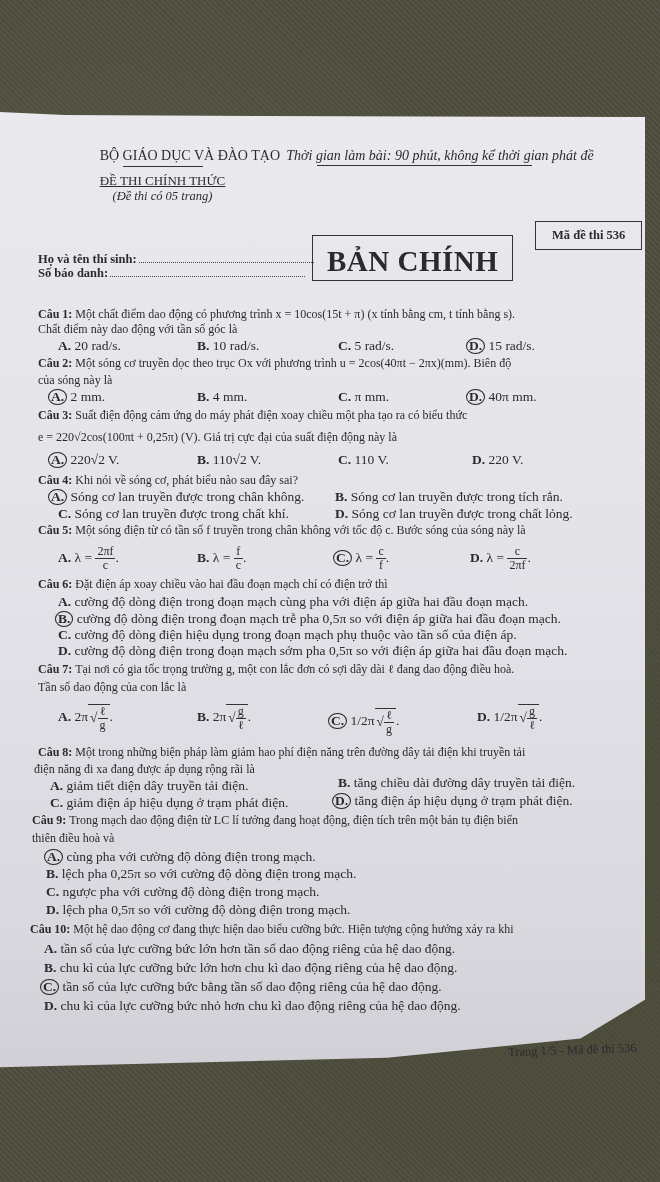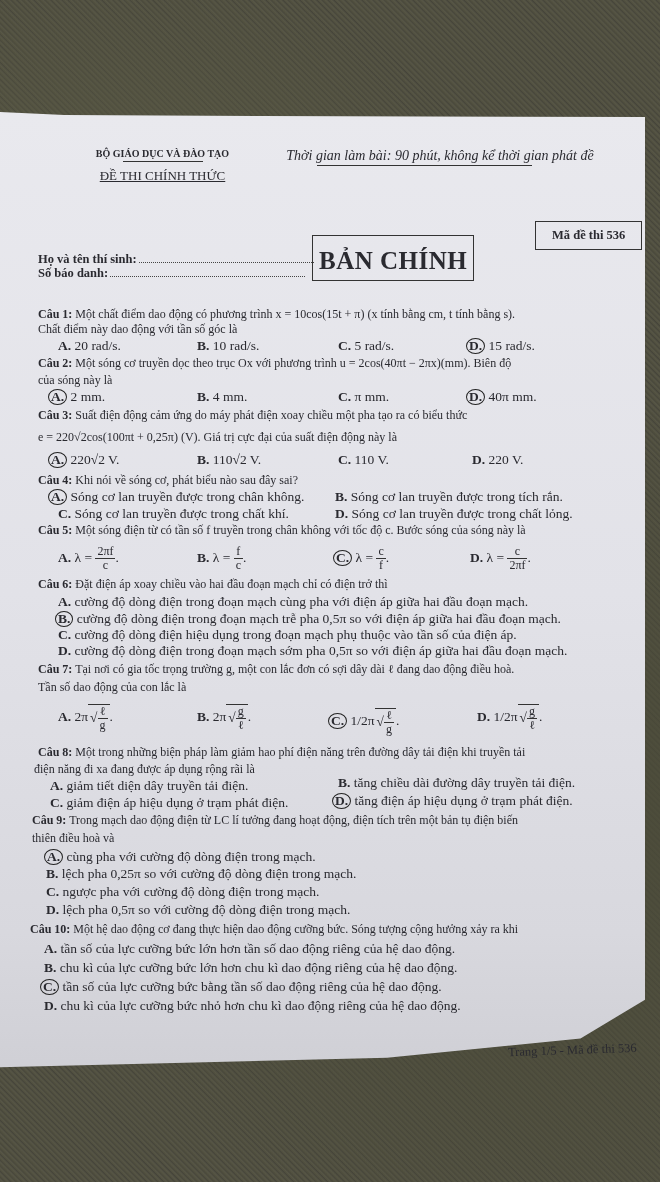--- a/index.html
+++ b/index.html
@@ -13,31 +13,31 @@
       font-family: "Liberation Serif", serif;
     }
     .paper {
       position: absolute; left: 0; top: 112px; width: 645px; height: 965px;
       background: linear-gradient(180deg, #e9e9ee 0%, #e2e2e8 50%, #d8d8de 85%, #cfcfd5 100%);
       clip-path: polygon(0 0, 10% 3px, 40% 4px, 100% 5px, 100% 92%, 90% 96%, 60% 98%, 0 99%);
       box-shadow: 0 0 4px rgba(0,0,0,.4);
     }
     .ink { color: #2a2a30; position: absolute; white-space: nowrap; }
     .hdr-left { left: 45px; top: 148px; width: 235px; text-align: center; }
-    .hdr-left .l1 { font-size: 10px; font-weight: bold; display: block; }
+    .hdr-left .l1 { font-size: 14px; font-weight: normal; display: block; text-align: right; }
     .hdr-left .rule { display: block; width: 80px; margin: 2px auto 6px; border-top: 1px solid #333; }
     .hdr-left .l2 { font-size: 13px; display: block; text-decoration: underline; }
     .hdr-left .l3 { font-size: 12.5px; font-style: italic; display: block; }
     .hdr-right { left: 255px; top: 148px; width: 370px; text-align: center; }
     .hdr-right .l1 { font-size: 14px; font-weight: bold; display: block; }
     .hdr-right .l2 { font-size: 14px; font-weight: bold; display: block; }
     .hdr-right .l3 { font-size: 14px; font-style: italic; display: block; }
     .hdr-right .rule { display: block; width: 215px; margin: 1px 0 0 62px; border-top: 1px solid #333; }
     .made { left: 535px; top: 221px; border: 1.5px solid #333; padding: 6px 16px; font-size: 12.5px; font-weight: bold; }
-    .banchinh { left: 312px; top: 235px; border: 1.5px solid #333; padding: 0 6px; font-size: 25px; font-weight: bold; height: 44px; line-height: 50px; letter-spacing: 0.5px; }
+    .banchinh { left: 312px; top: 235px; border: 1.5px solid #333; padding: 0 14px; font-size: 29px; font-weight: bold; height: 44px; line-height: 50px; letter-spacing: 0.5px; }
     .cand { left: 38px; font-size: 12.5px; font-weight: bold; }
     .dots { display: inline-block; width: 175px; border-bottom: 1px dotted #444; margin-left: 2px; }
     .q { font-size: 12px; left: 38px; }
     .q .qn { font-weight: bold; }
     .opt { font-size: 13.5px; }
     .opt .ol { font-weight: bold; }
     .circ { display: inline-block; border: 1.5px solid #222; border-radius: 50%; padding: 0 2px; line-height: 14px; }
     .frac { display: inline-block; vertical-align: middle; text-align: center; font-size: 12px; line-height: 13px; }
     .frac .n { display: block; border-bottom: 1px solid #333; padding: 0 2px; }
     .frac .d { display: block; padding: 0 2px; }
@@ -46,20 +46,21 @@
   </style>
 </head>
 <body>
 
 <div class="paper"></div>
 
 <div class="ink hdr-left">
   <span class="l1">BỘ GIÁO DỤC VÀ ĐÀO TẠO</span>
   <span class="rule"></span>
   <span class="l2">ĐỀ THI CHÍNH THỨC</span>
+  <span class="l3">(Đề thi có 05 trang)</span>
 </div>
 <div class="ink hdr-right">
   <span class="l3">Thời gian làm bài: 90 phút, không kể thời gian phát đề</span>
   <span class="rule"></span>
 </div>
 <div class="ink made">Mã đề thi 536</div>
 <div class="ink banchinh">BẢN CHÍNH</div>
 
 <div class="ink cand" style="top:252px">
   <span>Họ và tên thí sinh:</span><span class="dots"></span>
@@ -121,19 +122,19 @@
 <div class="ink opt" style="top:795px;left:50px"><span class="ol">C.</span> <span>giảm điện áp hiệu dụng ở trạm phát điện.</span></div>
 <div class="ink opt" style="top:793px;left:332px"><span class="ol circ">D.</span> <span>tăng điện áp hiệu dụng ở trạm phát điện.</span></div>
 
 <div class="ink q" style="top:813px;left:32px"><span class="qn">Câu 9:</span> <span>Trong mạch dao động điện từ LC lí tưởng đang hoạt động, điện tích trên một bản tụ điện biến</span></div>
 <div class="ink q" style="top:831px;left:32px">thiên điều hoà và</div>
 <div class="ink opt" style="top:849px;left:44px"><span class="ol circ">A.</span> <span>cùng pha với cường độ dòng điện trong mạch.</span></div>
 <div class="ink opt" style="top:866px;left:46px"><span class="ol">B.</span> <span>lệch pha 0,25π so với cường độ dòng điện trong mạch.</span></div>
 <div class="ink opt" style="top:884px;left:46px"><span class="ol">C.</span> <span>ngược pha với cường độ dòng điện trong mạch.</span></div>
 <div class="ink opt" style="top:902px;left:46px"><span class="ol">D.</span> <span>lệch pha 0,5π so với cường độ dòng điện trong mạch.</span></div>
 
-<div class="ink q" style="top:922px;left:30px"><span class="qn">Câu 10:</span> <span>Một hệ dao động cơ đang thực hiện dao động cưỡng bức. Sóng tượng cộng hưởng xảy ra khi</span></div>
+<div class="ink q" style="top:922px;left:30px"><span class="qn">Câu 10:</span> <span>Một hệ dao động cơ đang thực hiện dao biểu cưỡng bức. Hiện tượng cộng hưởng xảy ra khi</span></div>
 <div class="ink opt" style="top:941px;left:44px"><span class="ol">A.</span> <span>tần số của lực cưỡng bức lớn hơn tần số dao động riêng của hệ dao động.</span></div>
 <div class="ink opt" style="top:960px;left:44px"><span class="ol">B.</span> <span>chu kì của lực cưỡng bức lớn hơn chu kì dao động riêng của hệ dao động.</span></div>
 <div class="ink opt" style="top:979px;left:40px"><span class="ol circ">C.</span> <span>tần số của lực cưỡng bức bằng tần số dao động riêng của hệ dao động.</span></div>
 <div class="ink opt" style="top:998px;left:44px"><span class="ol">D.</span> <span>chu kì của lực cưỡng bức nhỏ hơn chu kì dao động riêng của hệ dao động.</span></div>
 
 <div class="ink footer">Trang 1/5 - Mã đề thi 536</div>
 
 </body></html>

